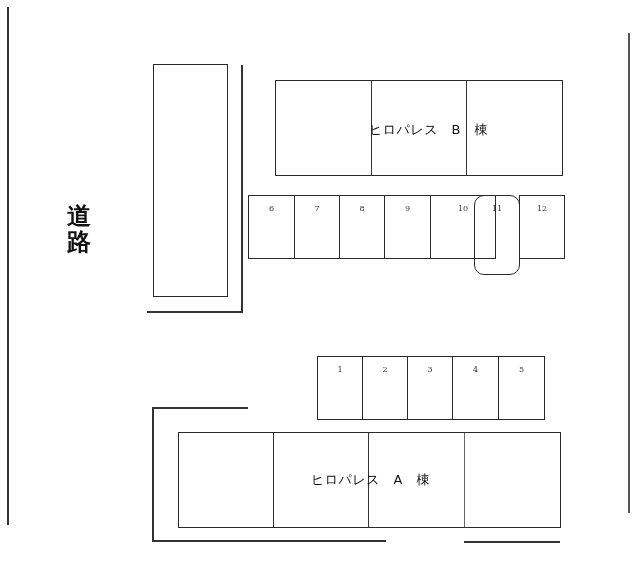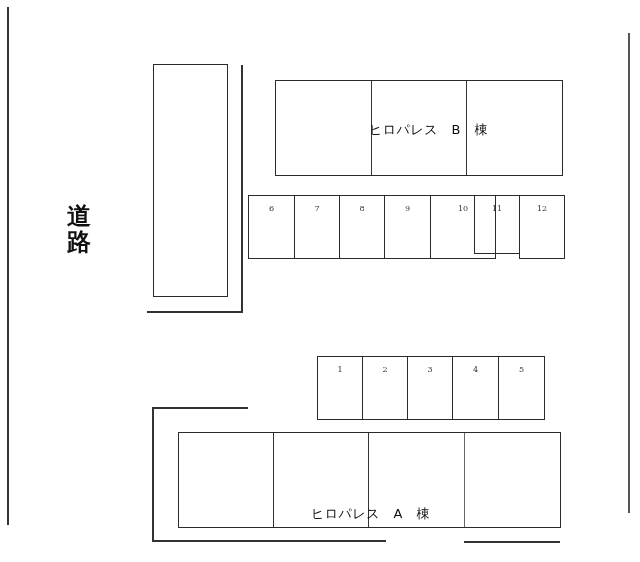--- a/index.html
+++ b/index.html
@@ -44,21 +44,21 @@
   </div>
 <div class="space" style="left:339px;top:195px;width:46px;height:64px;">
     <span class="num">8</span>
   </div>
 <div class="space" style="left:384px;top:195px;width:47px;height:64px;">
     <span class="num">9</span>
   </div>
 <div class="space" style="left:430px;top:195px;width:66px;height:64px;">
     <span class="num">10</span>
   </div>
-<div class="space" style="left:474px;top:195px;width:46px;height:59px;">
+<div class="space" style="left:474px;top:195px;width:46px;height:80px;border-radius:10px;">
     <span class="num">11</span>
   </div>
 <div class="space" style="left:519px;top:195px;width:46px;height:64px;">
     <span class="num">12</span>
   </div>
 
 <div class="space" style="left:317px;top:356px;width:46px;height:64px;">
     <span class="num">1</span>
   </div>
 <div class="space" style="left:362px;top:356px;width:46px;height:64px;">
@@ -77,13 +77,13 @@
 <div class="ln" style="left:152px;top:407px;width:96px;height:1.5px;"></div>
 <div class="ln" style="left:152px;top:407px;width:1.5px;height:134px;"></div>
 <div class="ln" style="left:152px;top:540px;width:234px;height:1.5px;"></div>
 <div class="ln" style="left:464px;top:541px;width:96px;height:1.5px;"></div>
 
 <div class="box" style="left:178px;top:432px;width:383px;height:96px;">
   <div class="ln" style="left:94px;top:0;width:1.3px;height:100%;"></div>
   <div class="ln" style="left:189px;top:0;width:1.3px;height:100%;"></div>
   <div class="ln" style="left:285px;top:0;width:1.3px;height:100%;background:#666;"></div>
 </div>
-<div class="label" style="left:311px;top:471px;margin-top:34px;">ヒロパレス　A　棟</div>
+<div class="label" style="left:311px;top:471px;">ヒロパレス　A　棟</div>
 
 </body></html>

